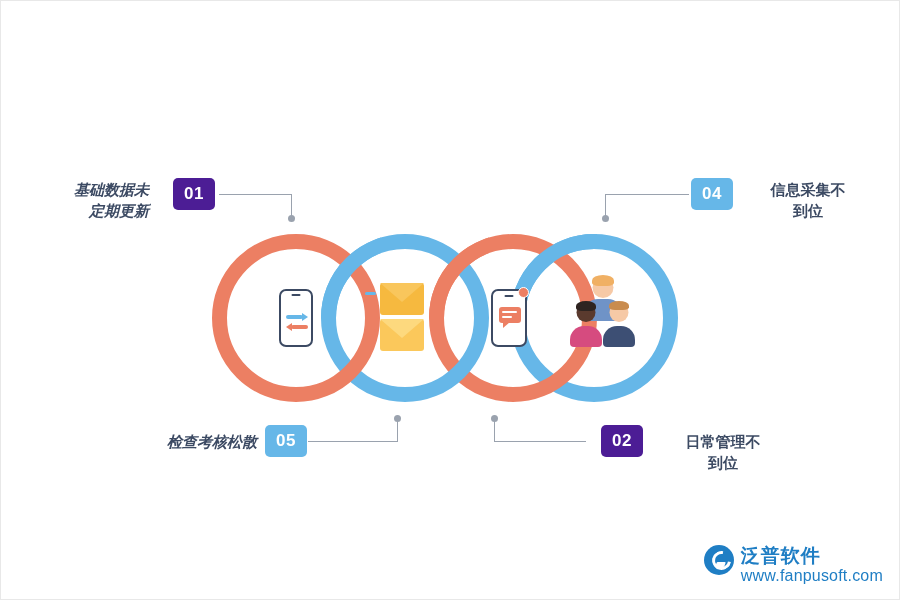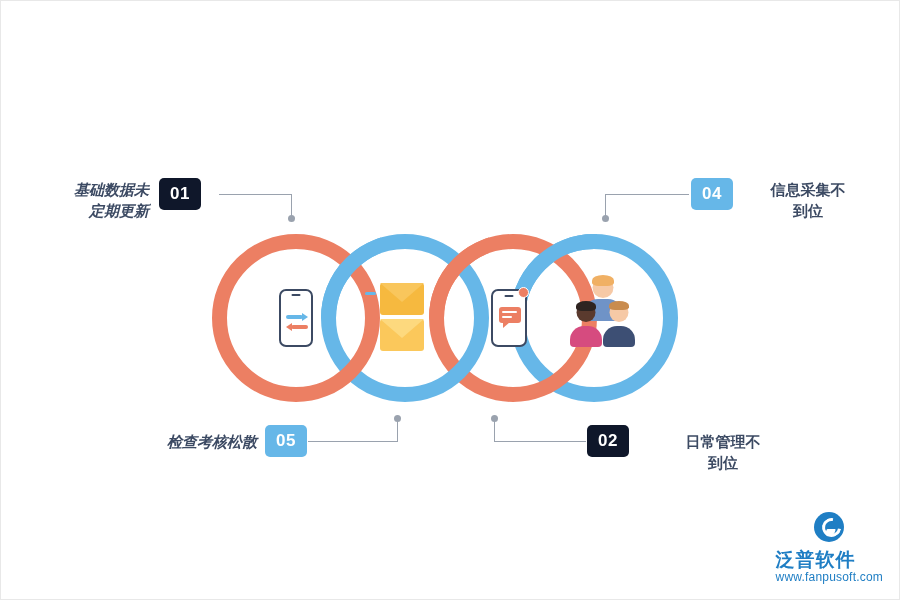--- a/index.html
+++ b/index.html
@@ -167,21 +167,21 @@
     width: 42px; height: 32px;
     border-radius: 5px;
     color: #ffffff;
     font-size: 17px;
     font-weight: bold;
     display: flex;
     align-items: center;
     justify-content: center;
     letter-spacing: 0.5px;
   }
-  .chip.orange { background: #0f172a; }
+  .chip.orange { background: #4c1d95; margin-left: 14px; }
   .chip.blue   { background: #66b7e8; }
 
   .label {
     position: absolute;
     font-size: 15px;
     font-weight: bold;
     color: #3c4a63;
     line-height: 21px;
     white-space: pre-line;
   }
@@ -198,23 +198,22 @@
     border-radius: 50%;
     background: #9aa2ae;
   }
 
   
   #watermark {
     position: absolute;
     right: 16px;
     bottom: 14px;
     display: flex;
-    align-items: center;
+    align-items: flex-start;
     gap: 7px;
-    flex-direction: column;
   }
   .wm-logo {
     width: 30px; height: 30px;
     border-radius: 50%;
     background: #1f7ec4;
     position: relative;
     flex: none;
   }
   .wm-logo::before {
     content: "";
@@ -236,21 +235,21 @@
     transform: skewX(-18deg);
   }
   .wm-text { line-height: 1.15; }
   .wm-name {
     font-size: 19px;
     font-weight: bold;
     color: #1f7ec4;
     letter-spacing: 1px;
   }
   .wm-url {
-    font-size: 12px;
+    font-size: 16px;
     color: #1f7ec4;
     letter-spacing: 0.2px;
   }
 </style>
 </head>
 <body>
 
 <div id="canvas">
 
   <div class="conn h" style="left:218px; top:193px; width:72px;"></div>

